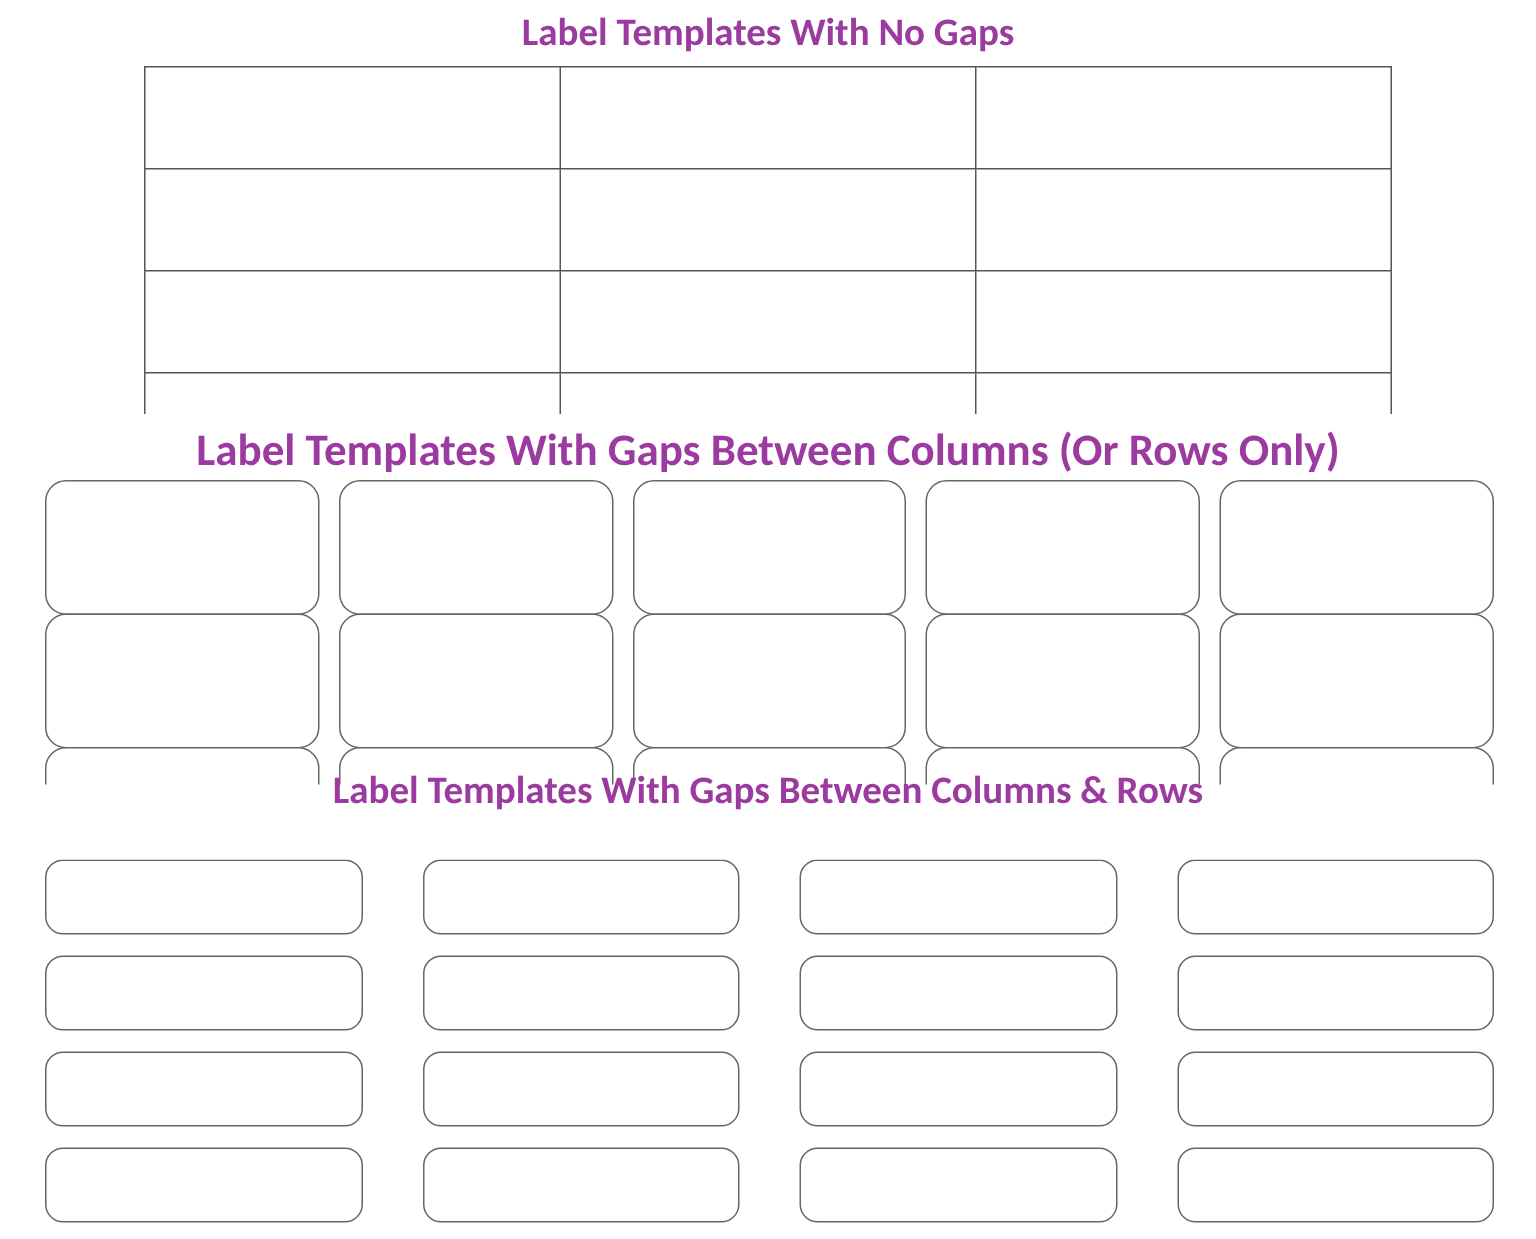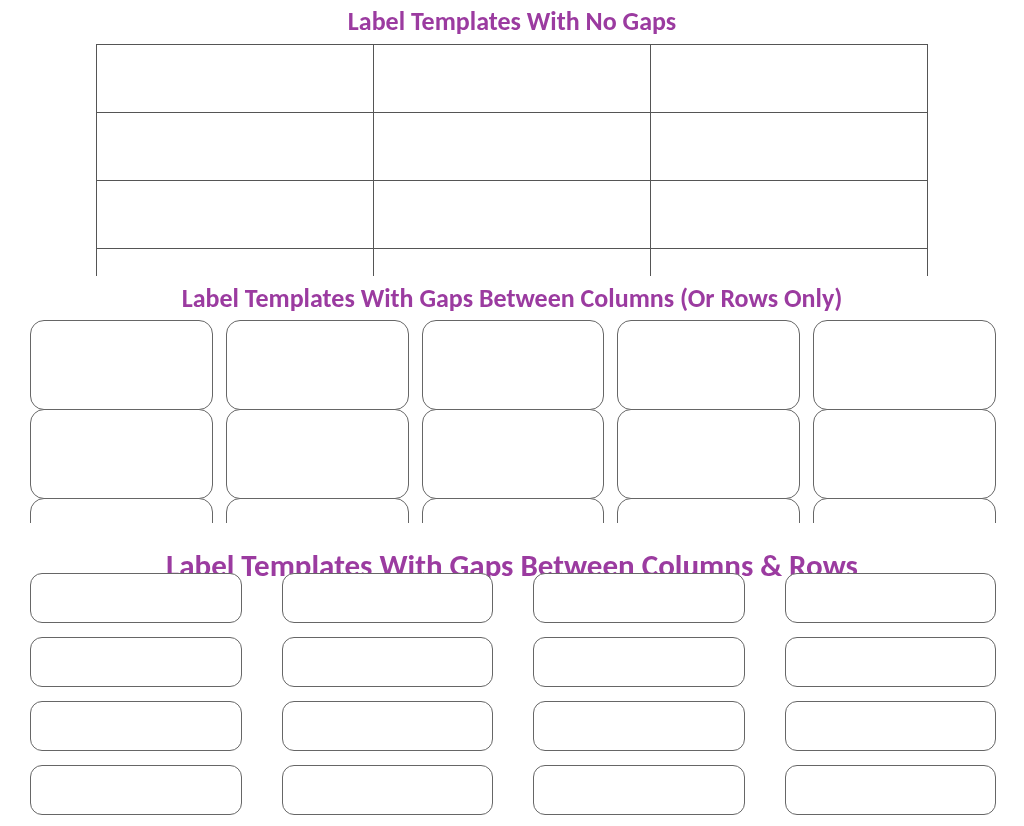--- a/index.html
+++ b/index.html
@@ -20,22 +20,22 @@
   .heading {
     position: absolute;
     left: 0;
     right: 0;
     text-align: center;
     font-weight: 700;
     color: #9b3ba0;
     width: 100%;
   }
   .h1 { font-size: 26px; top: 5px; }
-  .h2 { font-size: 26px; top: 282px; }
-  .h3 { font-size: 31px; top: 546px; }
+  .h2 { font-size: 30px; top: 282px; }
+  .h3 { font-size: 26px; top: 510px; }
 
   
   .sec1 {
     position: absolute;
     left: 96px;
     top: 44px;
     width: 832px;
     height: 232px;
     overflow: hidden;
   }

